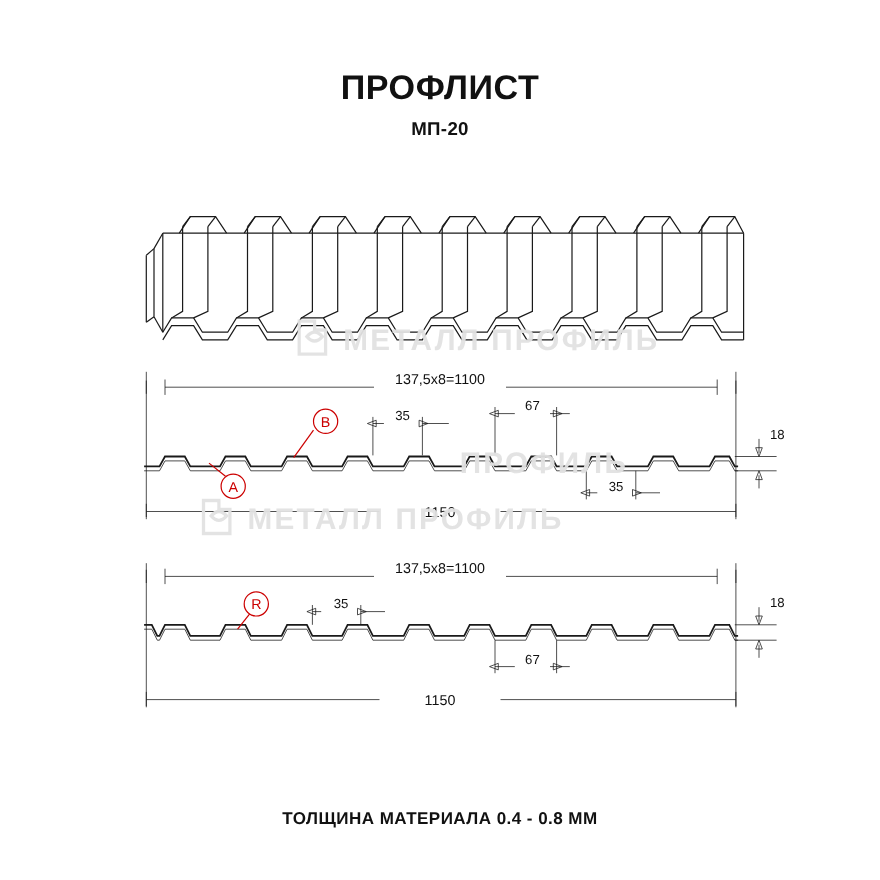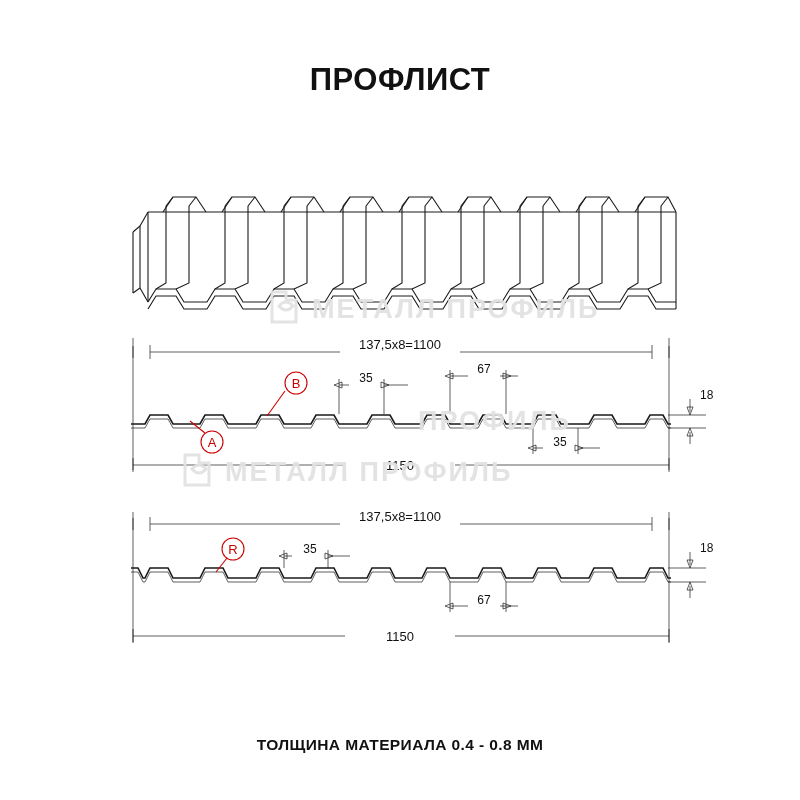--- a/index.html
+++ b/index.html
@@ -112,20 +112,21 @@
     fill: none;
   }
 </style>
 </head>
 <body>
 
 <div class="page">
 
   <div class="title-block">
     <div class="main-title">ПРОФЛИСТ</div>
+    <div class="sub-title">МП-20</div>
   </div>
 
   <svg class="draw" viewBox="0 0 800 800">
 
     <g>
 
       <path class="iso" d="M148,212 L676,212"></path>
 
       <path class="iso" d="M140,226 L148,212"></path>
       <path class="iso" d="M140,226 L140,288"></path>

